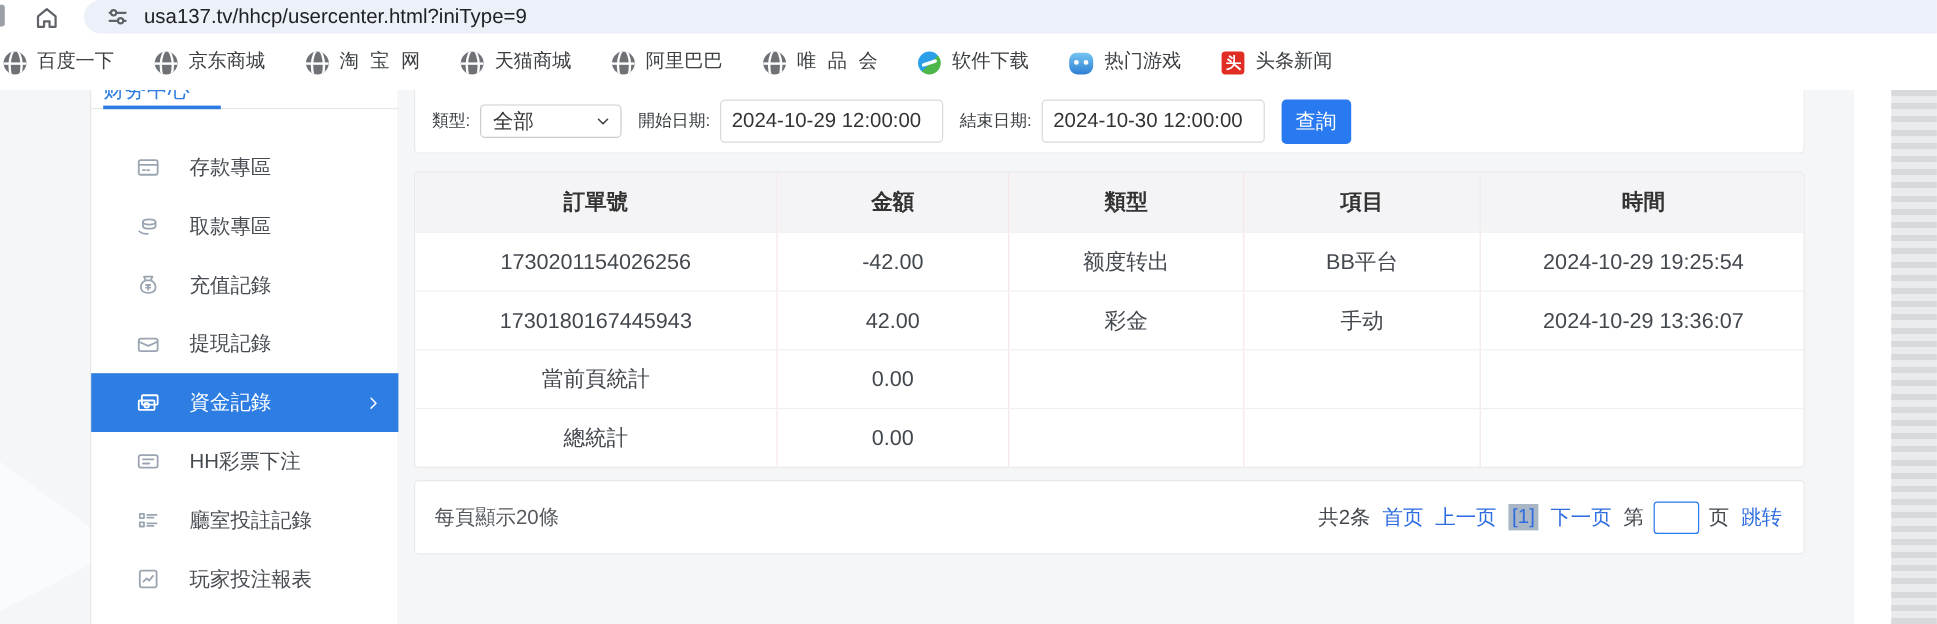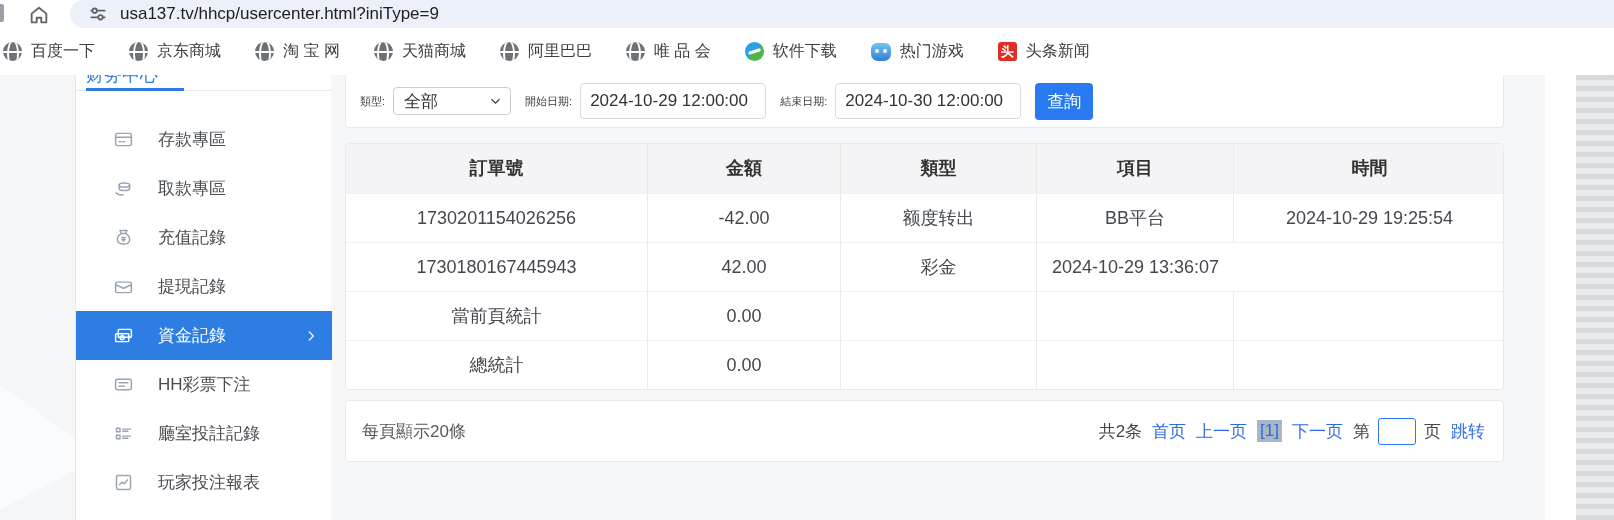--- a/index.html
+++ b/index.html
@@ -11,21 +11,21 @@
   .topbar { position:absolute; left:0; top:0; width:1614px; height:28px; background:#fff; z-index:30; }
   .edge-frag { position:absolute; left:0; top:4px; width:4px; height:18px; background:#9aa0a6; border-radius:0 2px 2px 0; }
   .home-btn { position:absolute; left:26px; top:2px; width:26px; height:26px; display:flex; align-items:center; justify-content:center; cursor:pointer; }
   .url-pill { position:absolute; left:70px; top:0; width:1544px; height:28px; background:#ecEFF9; background:#ecf0f9; border-radius:14px 0 0 14px; display:flex; align-items:center; }
   .tune-btn { margin-left:16px; width:24px; height:24px; display:flex; align-items:center; justify-content:center; cursor:pointer; }
   .url-text { margin-left:10px; font-size:17px; color:#202124; white-space:nowrap; }
 
   
   .bookmarks { position:absolute; left:0; top:28px; width:1614px; height:47px; background:#fff; z-index:29;
     display:flex; align-items:center; padding-left:3px; }
-  .bm-item { display:flex; align-items:center; margin-right:34px; cursor:pointer; white-space:nowrap; }
+  .bm-item { display:flex; align-items:flex-end; margin-right:34px; cursor:pointer; white-space:nowrap;font-family:Liberation Mono, monospace; }
   .bm-item .bm-label { margin-left:9px; font-size:16px; color:#3c4043; }
   .globe { width:19px; height:19px; border-radius:50%; background:#6e7277; position:relative; overflow:hidden; flex:0 0 auto; }
   .globe:before { content:""; position:absolute; left:7.5px; top:-2px; width:8px; height:23px; border:2px solid #fff; border-radius:50%; margin-left:-4px; }
   .globe:after { content:""; position:absolute; left:0; top:8.5px; width:19px; height:2px; background:#fff; }
   .soft-icon { width:19px; height:19px; border-radius:50%; background:linear-gradient(135deg,#2ba0e8 52%,#4cb64a 52%); position:relative; flex:0 0 auto; }
   .soft-icon:before { content:""; position:absolute; left:3px; top:8px; width:13px; height:3px; background:#fff; border-radius:2px; transform:rotate(-18deg); }
   .robot-icon { width:20px; height:18px; border-radius:6px 6px 7px 7px; background:linear-gradient(180deg,#74c4f2,#2f7fd4); position:relative; flex:0 0 auto; }
   .robot-icon i { position:absolute; top:6px; width:4px; height:4px; border-radius:50%; background:#fff; }
   .robot-icon i.l { left:4px; } .robot-icon i.r { right:4px; }
   .tt-icon { width:19px; height:19px; border-radius:3px; background:#e02e24; color:#fff; font-size:13px; font-weight:bold;
@@ -50,21 +50,21 @@
   .side-item svg { stroke:#9aa5b1; fill:none; stroke-width:1.7; stroke-linecap:round; stroke-linejoin:round; }
   .side-item.active { background:#2d7de3; color:#fff; }
   .side-item.active svg { stroke:#fff; }
   .side-item .chev { position:absolute; right:14px; top:50%; transform:translateY(-50%); display:flex; }
   .side-item .chev svg { stroke:#fff; stroke-width:2.2; }
 
   
   .panel { position:absolute; background:#fff; border:1px solid #e9e9e9; border-radius:4px; }
   .filter-panel { left:345px; top:75px; width:1159px; height:53px; border-top:none; border-radius:0 0 4px 4px;
     display:flex; align-items:center; padding-left:14px; }
-  .f-label { font-size:11px; color:#3c4043; margin-right:8px; white-space:nowrap; }
+  .f-label { font-size:14px; color:#3c4043; margin-right:8px; white-space:nowrap; }
   .f-select { width:118px; height:28px; border:1px solid #c9cdd2; border-radius:4px; background:#fff; position:relative;
     display:flex; align-items:center; padding-left:10px; font-size:17px; color:#333; cursor:pointer; margin-right:14px; }
   .f-select .sel-chev { position:absolute; right:8px; top:50%; transform:translateY(-50%); display:flex; }
   .f-input { height:36px; border:1px solid #d6d9dd; border-radius:4px; background:#fff; font-size:17px; color:#333;
     padding:0 9px; margin-right:14px; font-family:"Liberation Sans", sans-serif; }
   .f-input.date { width:186px; }
   .search-btn { width:58px; height:37px; background:#2979f0; color:#fff; border:none; border-radius:4px; font-size:17px;
     cursor:pointer; font-family:"Liberation Sans", sans-serif; }
 
   
@@ -297,20 +297,21 @@
         <div class="t-cell">1730201154026256</div>
         <div class="t-cell">-42.00</div>
         <div class="t-cell">额度转出</div>
         <div class="t-cell">BB平台</div>
         <div class="t-cell">2024-10-29 19:25:54</div>
       </div>
       <div class="t-row">
         <div class="t-cell">1730180167445943</div>
         <div class="t-cell">42.00</div>
         <div class="t-cell">彩金</div>
+        <div class="t-cell">手动</div>
         <div class="t-cell">2024-10-29 13:36:07</div>
       </div>
       <div class="t-row">
         <div class="t-cell">當前頁統計</div>
         <div class="t-cell">0.00</div>
         <div class="t-cell"></div>
         <div class="t-cell"></div>
         <div class="t-cell"></div>
       </div>
       <div class="t-row">

